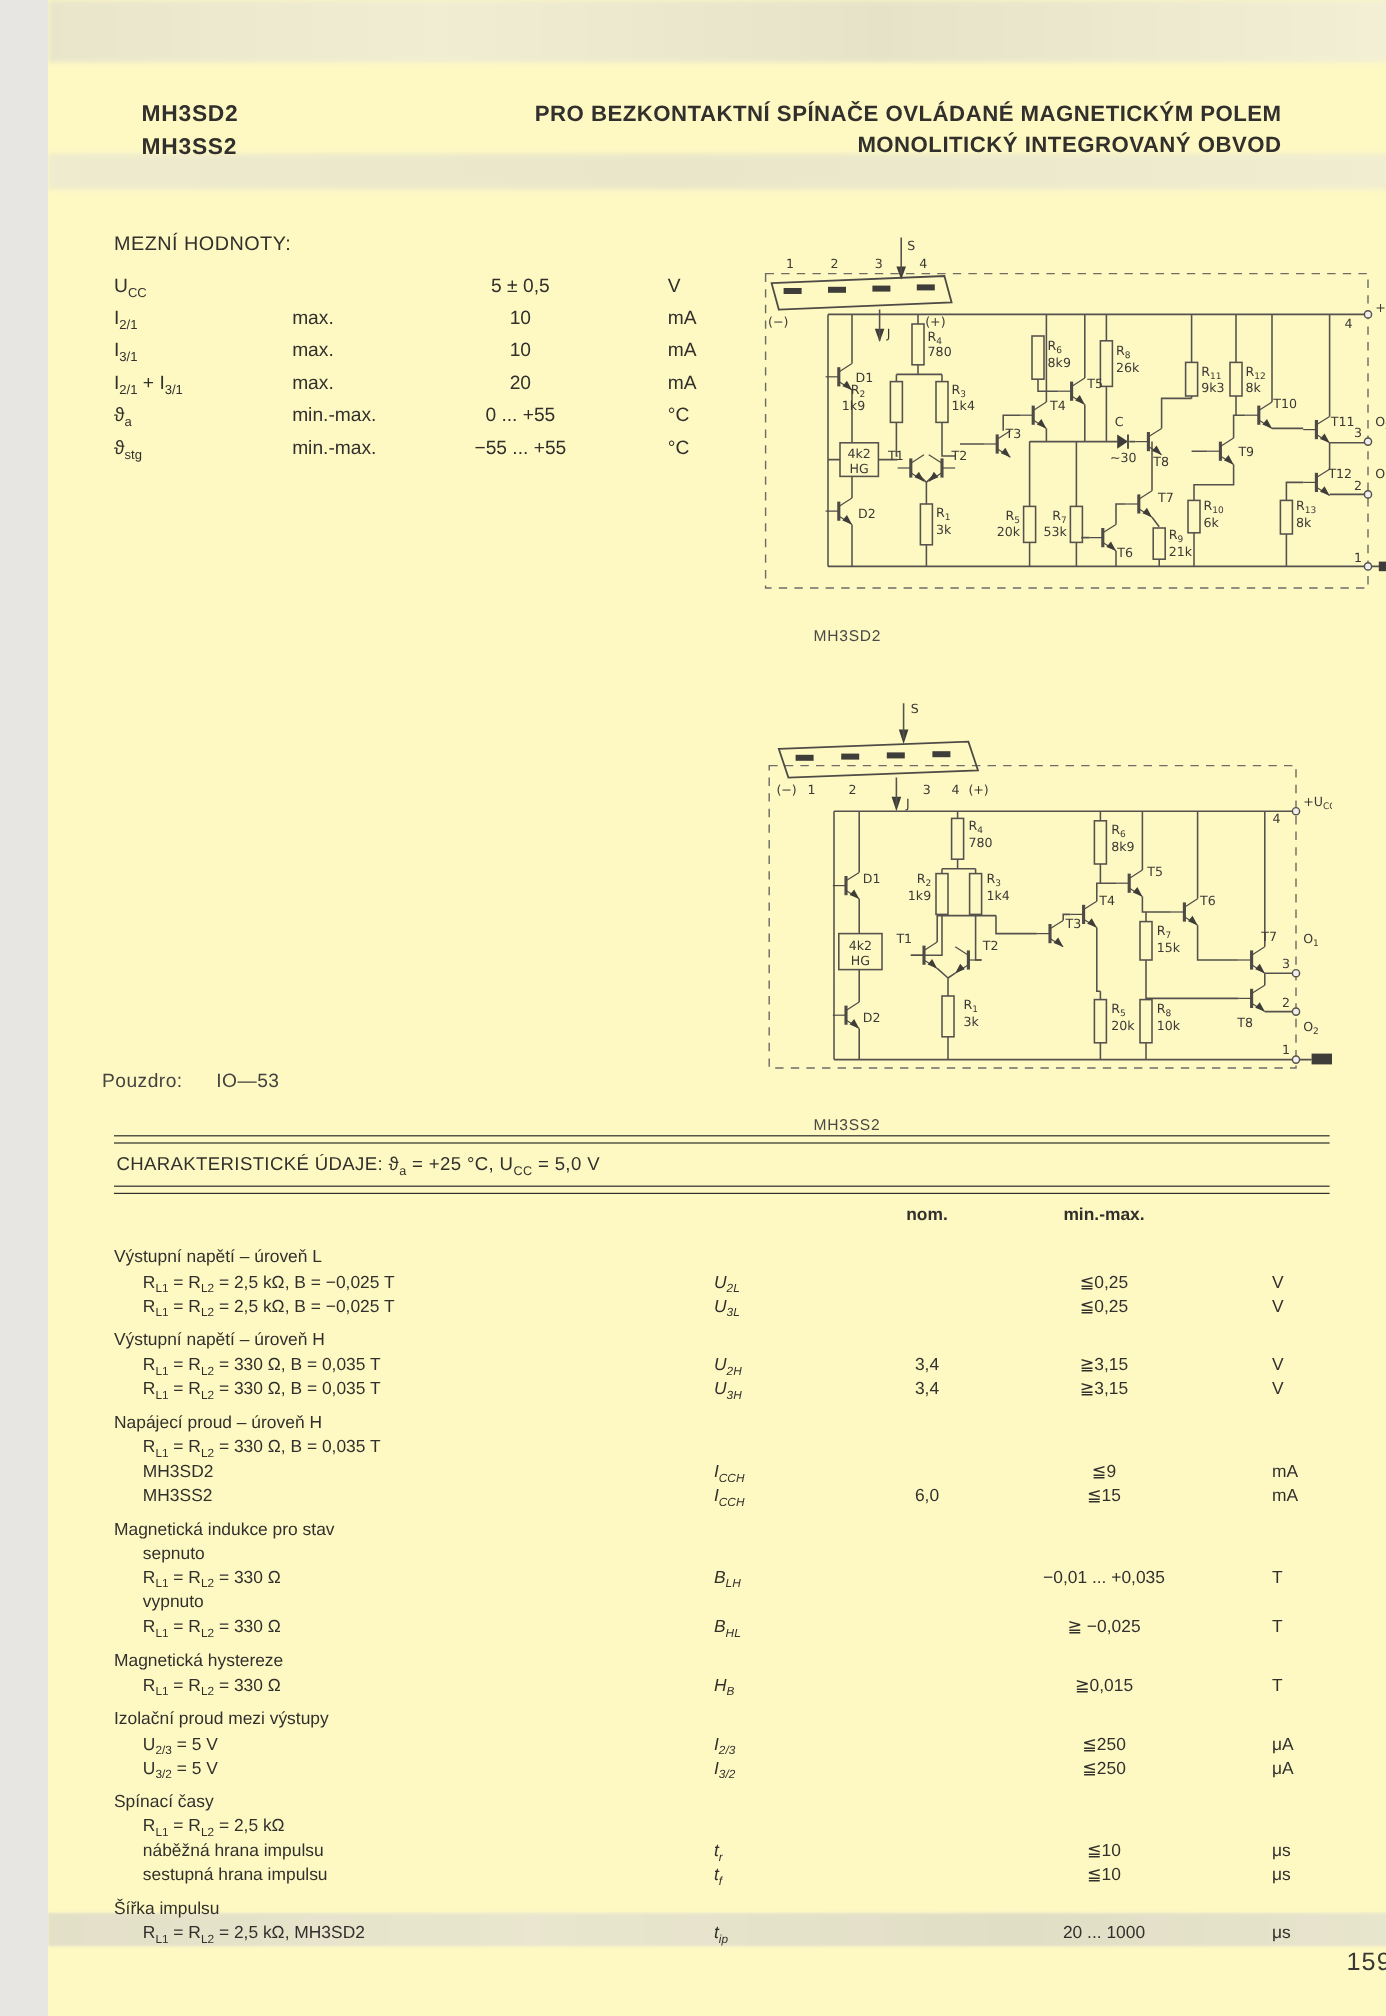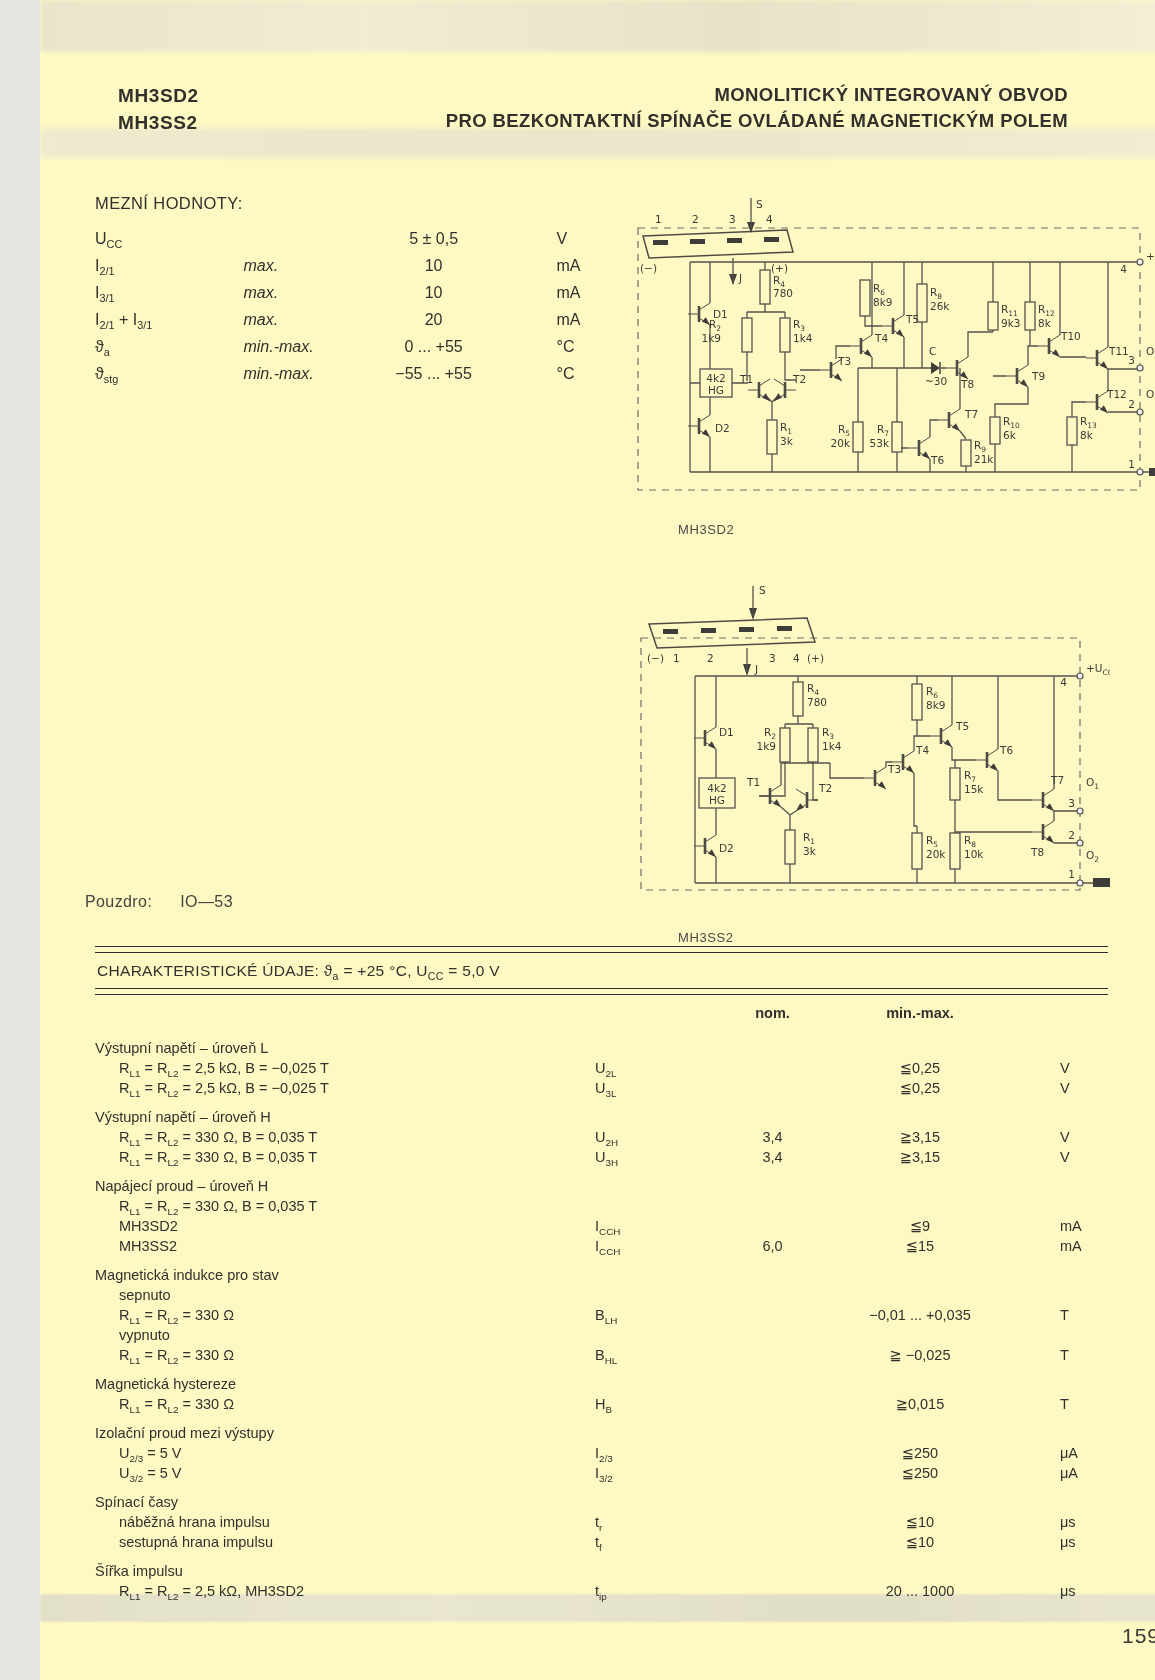--- a/index.html
+++ b/index.html
@@ -9,38 +9,38 @@
   .smudge-top{top:0;height:52px;background:linear-gradient(90deg,#d8d6d2 0%,#e6e4e0 28%,#d3d1cd 60%,#eceae6 100%);opacity:.55;filter:blur(2px);}
   .smudge-title{top:128px;height:30px;background:linear-gradient(90deg,#e0ded9 0%,#d6d4d0 45%,#e5e3df 100%);opacity:.5;filter:blur(2px);}
   .smudge-bottom{top:1594px;height:28px;background:linear-gradient(90deg,#d2d0cc 0%,#dddbd7 35%,#cfcdc9 70%,#dcdad6 100%);opacity:.6;filter:blur(1px);}
   .hdr-part{position:absolute;left:78px;top:82px;font-weight:bold;font-size:19px;line-height:27px;letter-spacing:.6px;}
   .hdr-title{position:absolute;right:127px;top:82px;width:780px;text-align:right;
              font-weight:bold;font-size:18.5px;line-height:26px;letter-spacing:.4px;}
   .limits{position:absolute;left:55px;top:194px;width:545px;}
   .limits-title{font-size:16.5px;letter-spacing:.4px;margin-bottom:17px;}
   .lrow{display:flex;height:27px;font-size:16px;align-items:baseline;}
   .lrow .lsym{width:160px;}
-  .lrow .lcond{width:120px;font-style:italic;}
+  .lrow .lcond{width:120px;}
   .lrow .lval{width:170px;text-align:center;}
   .lrow .lunit{width:90px;padding-left:44px;}
   sub{font-size:68%;line-height:0;}
   .sch{position:absolute;}
   .sch1{left:595px;top:192px;}
   .sch2{left:595px;top:578px;}
   .sch-caption{position:absolute;font-size:13px;color:#4c4a47;letter-spacing:.6px;}
   .cap1{left:638px;top:522px;}
   .cap2{left:638px;top:930px;}
   .pouzdro{position:absolute;left:45px;top:893px;font-size:16px;letter-spacing:.4px;color:#45433f;}
   .pouzdro .pz-val{margin-left:28px;}
   .chars{position:absolute;left:55px;top:946px;width:1013px;font-size:14.5px;}
   .rule2{height:5px;border-top:1.9px solid #2f2e2b;border-bottom:1.4px solid #2f2e2b;}
   .chars-title{margin:9px 0 8px 2px;font-size:15.5px;letter-spacing:.3px;}
   .chead{display:flex;font-weight:bold;font-size:14.5px;margin-top:10px;height:26px;align-items:baseline;}
   .cc{width:500px;}
-  .cs{width:115px;}
+  .cs{width:115px;font-style:italic;}
   .cn{width:125px;text-align:center;}
   .cm{width:170px;text-align:center;}
   .cu{flex:1;padding-left:55px;}
   .csec{margin-top:9px;}
   .csec-title{height:20px;}
   .crow{display:flex;height:20px;align-items:baseline;justify-content:center;}
   .crow .cc{width:476px;padding-left:24px;}
   .page-num{position:absolute;left:1082px;top:1624px;font-size:21px;letter-spacing:1px;color:#3a3835;}
   
   .w{fill:none;stroke:#55524e;stroke-width:1.3;}
@@ -63,22 +63,22 @@
 <div class="page">
   <div class="smudge smudge-top"></div>
   <div class="smudge smudge-title"></div>
   <div class="smudge smudge-bottom"></div>
 
   <div class="hdr-part">
     <div>MH3SD2</div>
     <div>MH3SS2</div>
   </div>
   <div class="hdr-title">
+    <div>PRO BEZKONTAKTNÍ SPÍNAČE OVLÁDANÉ MAGNETICKÝM POLEM</div>
     <div>MONOLITICKÝ INTEGROVANÝ OBVOD</div>
-    <div>PRO BEZKONTAKTNÍ SPÍNAČE OVLÁDANÉ MAGNETICKÝM POLEM</div>
   </div>
 
   <div class="limits">
     <div class="limits-title">MEZNÍ HODNOTY:</div>
     <div id="limit-rows">
         <div class="lrow">
           <span class="lsym">U<sub>CC</sub></span>
           <span class="lcond"></span>
           <span class="lval">5 ± 0,5</span>
           <span class="lunit">V</span>
@@ -491,20 +491,27 @@
             <span class="cc">U<sub>3/2</sub> = 5 V</span>
             <span class="cs">I<sub>3/2</sub></span>
             <span class="cn"></span>
             <span class="cm">≦250</span>
             <span class="cu">μA</span>
           </div>
         </div>
         <div class="csec">
           <div class="csec-title">Spínací časy</div>
           <div class="crow">
+            <span class="cc">R<sub>L1</sub> = R<sub>L2</sub> = 2,5 kΩ</span>
+            <span class="cs"></span>
+            <span class="cn"></span>
+            <span class="cm"></span>
+            <span class="cu"></span>
+          </div>
+          <div class="crow">
             <span class="cc">náběžná hrana impulsu</span>
             <span class="cs">t<sub>r</sub></span>
             <span class="cn"></span>
             <span class="cm">≦10</span>
             <span class="cu">μs</span>
           </div>
           <div class="crow">
             <span class="cc">sestupná hrana impulsu</span>
             <span class="cs">t<sub>f</sub></span>
             <span class="cn"></span>

